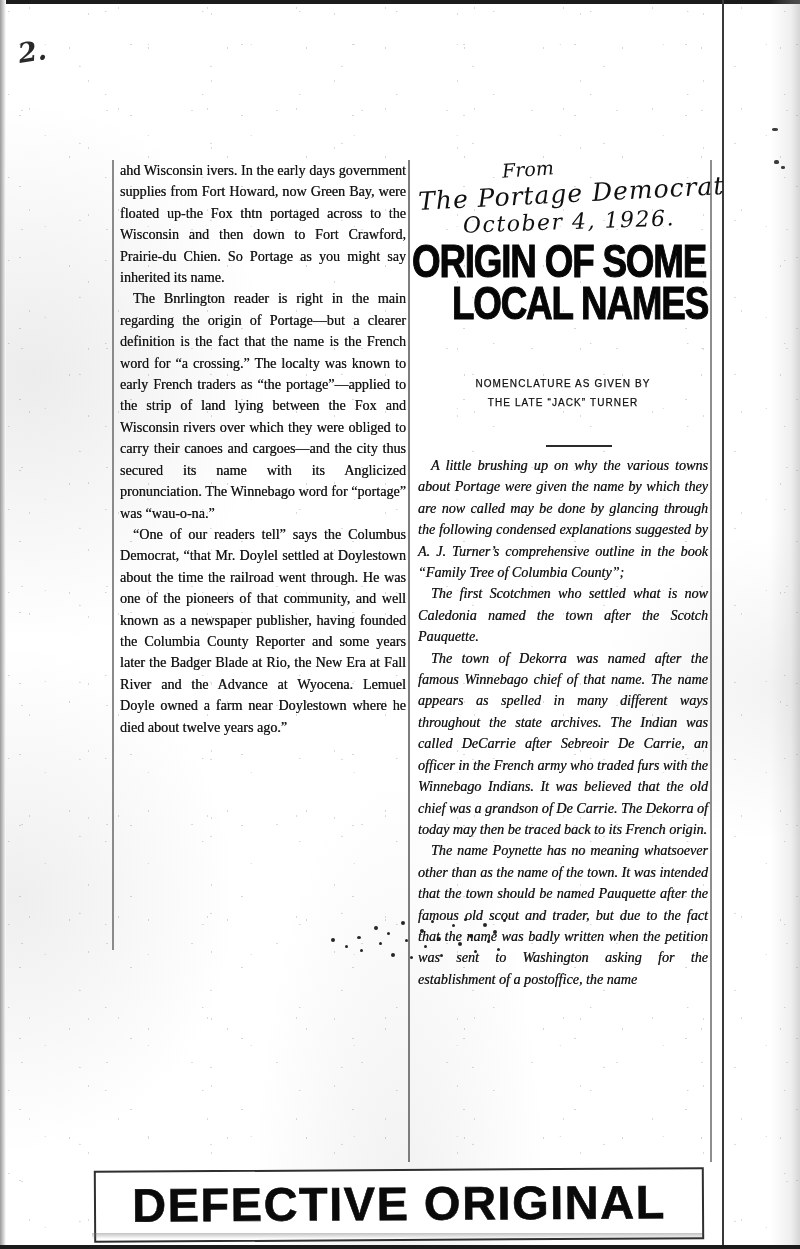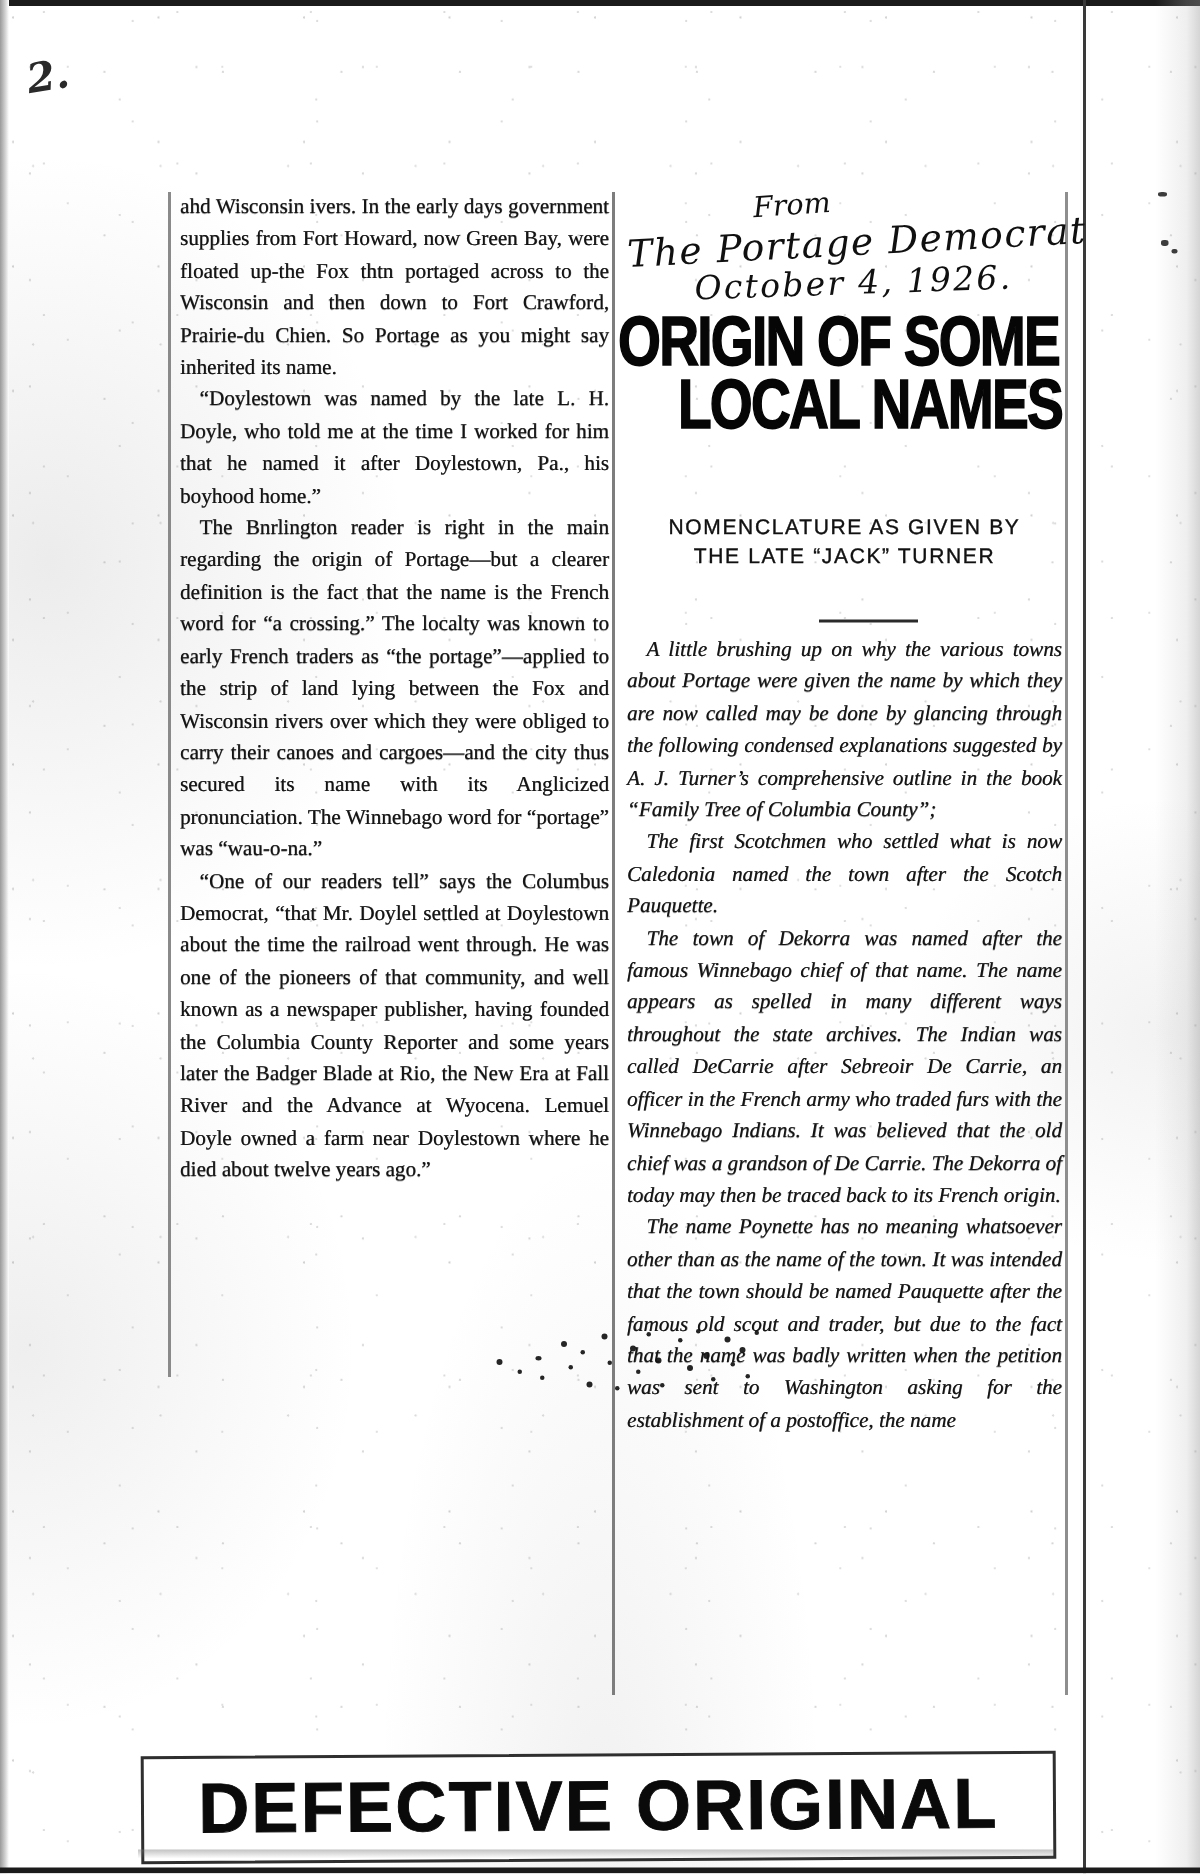--- a/index.html
+++ b/index.html
@@ -81,21 +81,21 @@
     font-size: 27px;
     color: #2a2a2a;
     transform: rotate(-9deg);
     letter-spacing: 0px;
   }
 
   
   .clipping {
     position: absolute;
     left: 112px;
-    top: 128px;
+    top: 160px;
     width: 600px;
     height: 1002px;
     padding-left: 47px;
   }
   .clip-edge-left {
     position: absolute; left: 0; top: 0; width: 2px; height: 790px;
     background: #8a8a8a;
   }
   .col-rule {
     position: absolute;
@@ -190,21 +190,21 @@
     transform-origin: right top;
   }
 
   
   .deck {
     position: absolute;
     left: 306px;
     top: 214px;
     width: 290px;
     font-family: "Liberation Sans", sans-serif;
-    font-size: 14px;
+    font-size: 10px;
     line-height: 19px;
     letter-spacing: 1.1px;
     text-align: center;
     color: #111111;
     font-weight: 400;
     -webkit-text-stroke: 0.25px #111;
   }
   .deck-rule {
     position: absolute;
     left: 434px;
@@ -297,21 +297,20 @@
   <div class="page-number">2.</div>
 
   <div class="clipping">
 
     <div class="clip-edge-left"></div>
     <div class="col-rule"></div>
     <div class="clip-edge-right"></div>
 
     <div class="col col-left news">
       <p class="noindent">ahd Wisconsin ivers. In the early days government supplies from Fort Howard, now Green Bay, were floated up-the Fox thtn portaged across to the Wisconsin and then down to Fort Crawford, Prairie-du Chien. So Portage as you might say inherited its name.</p>
-      <p>“Doylestown was named by the late L. H. Doyle, who told me at the time I worked for him that he named it after Doylestown, Pa., his boyhood home.”</p>
       <p>The Bnrlington reader is right in the main regarding the origin of Portage—but a clearer definition is the fact that the name is the French word for “a crossing.” The localty was known to early French traders as “the portage”—applied to the strip of land lying between the Fox and Wisconsin rivers over which they were obliged to carry their canoes and cargoes—and the city thus secured its name with its Anglicized pronunciation. The Winnebago word for “portage” was “wau-o-na.”</p>
       <p>“One of our readers tell” says the Columbus Democrat, “that Mr. Doylel settled at Doylestown about the time the railroad went through. He was one of the pioneers of that community, and well known as a newspaper publisher, having founded the Columbia County Reporter and some years later the Badger Blade at Rio, the New Era at Fall River and the Advance at Wyocena. Lemuel Doyle owned a farm near Doylestown where he died about twelve years ago.”</p>
     </div>
 
     <div class="blotch">
       <i style="left:4px;top:26px;width:4px;height:4px;"></i>
       <i style="left:18px;top:33px;width:3px;height:3px;"></i>
       <i style="left:30px;top:24px;width:4px;height:3px;"></i>
       <i style="left:33px;top:37px;width:3px;height:3px;"></i>
       <i style="left:47px;top:14px;width:4px;height:4px;"></i>

